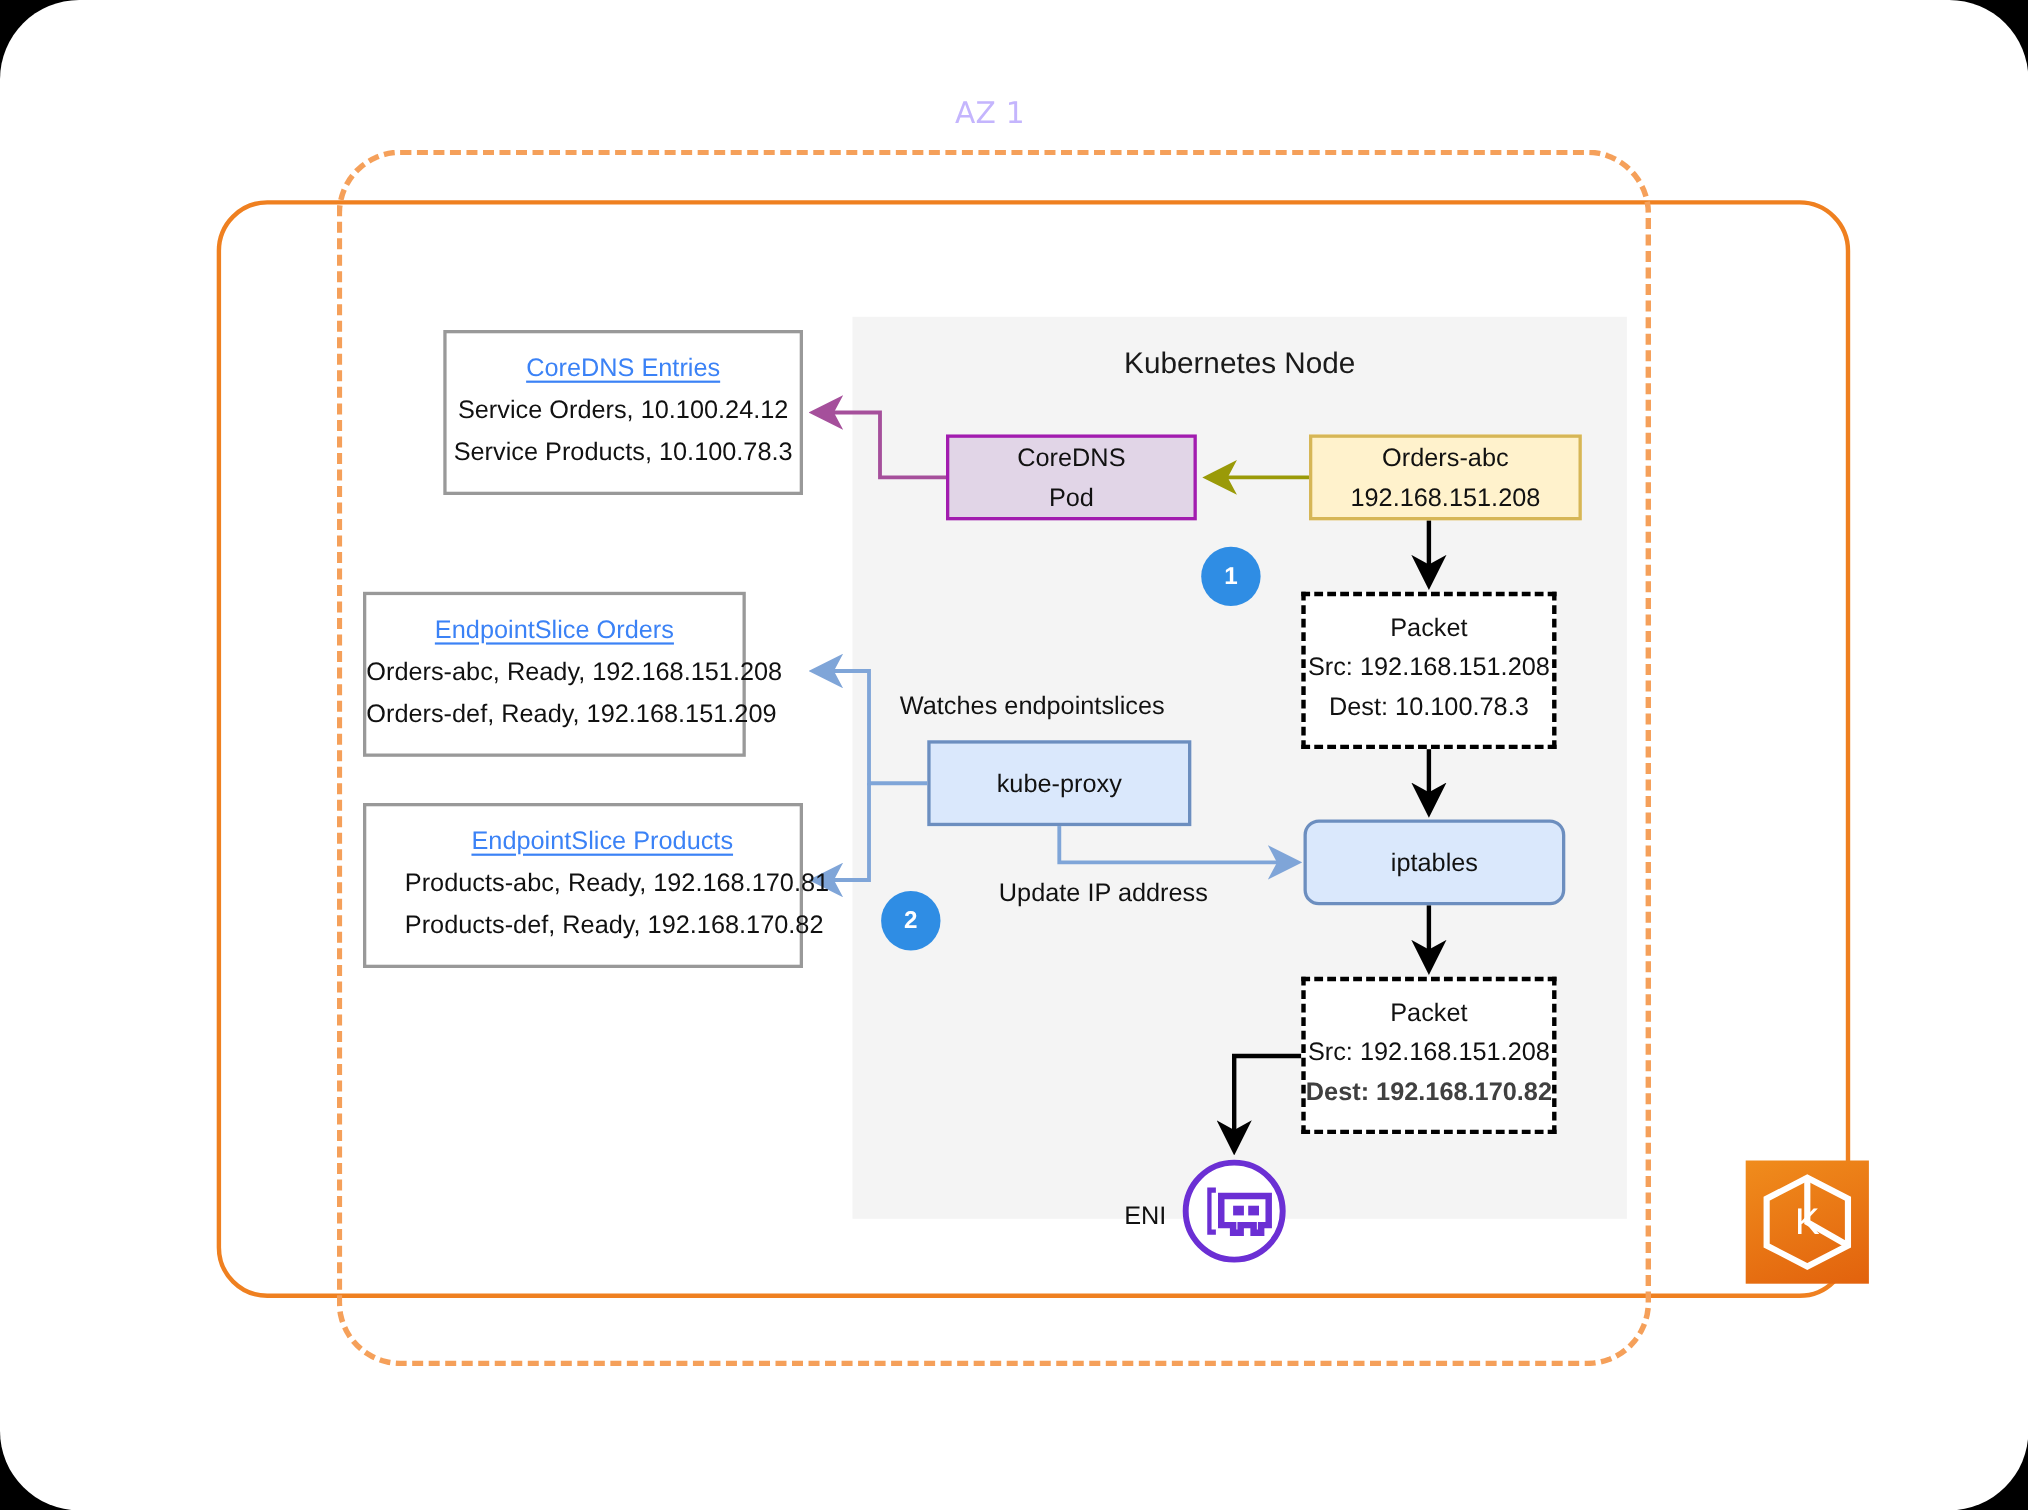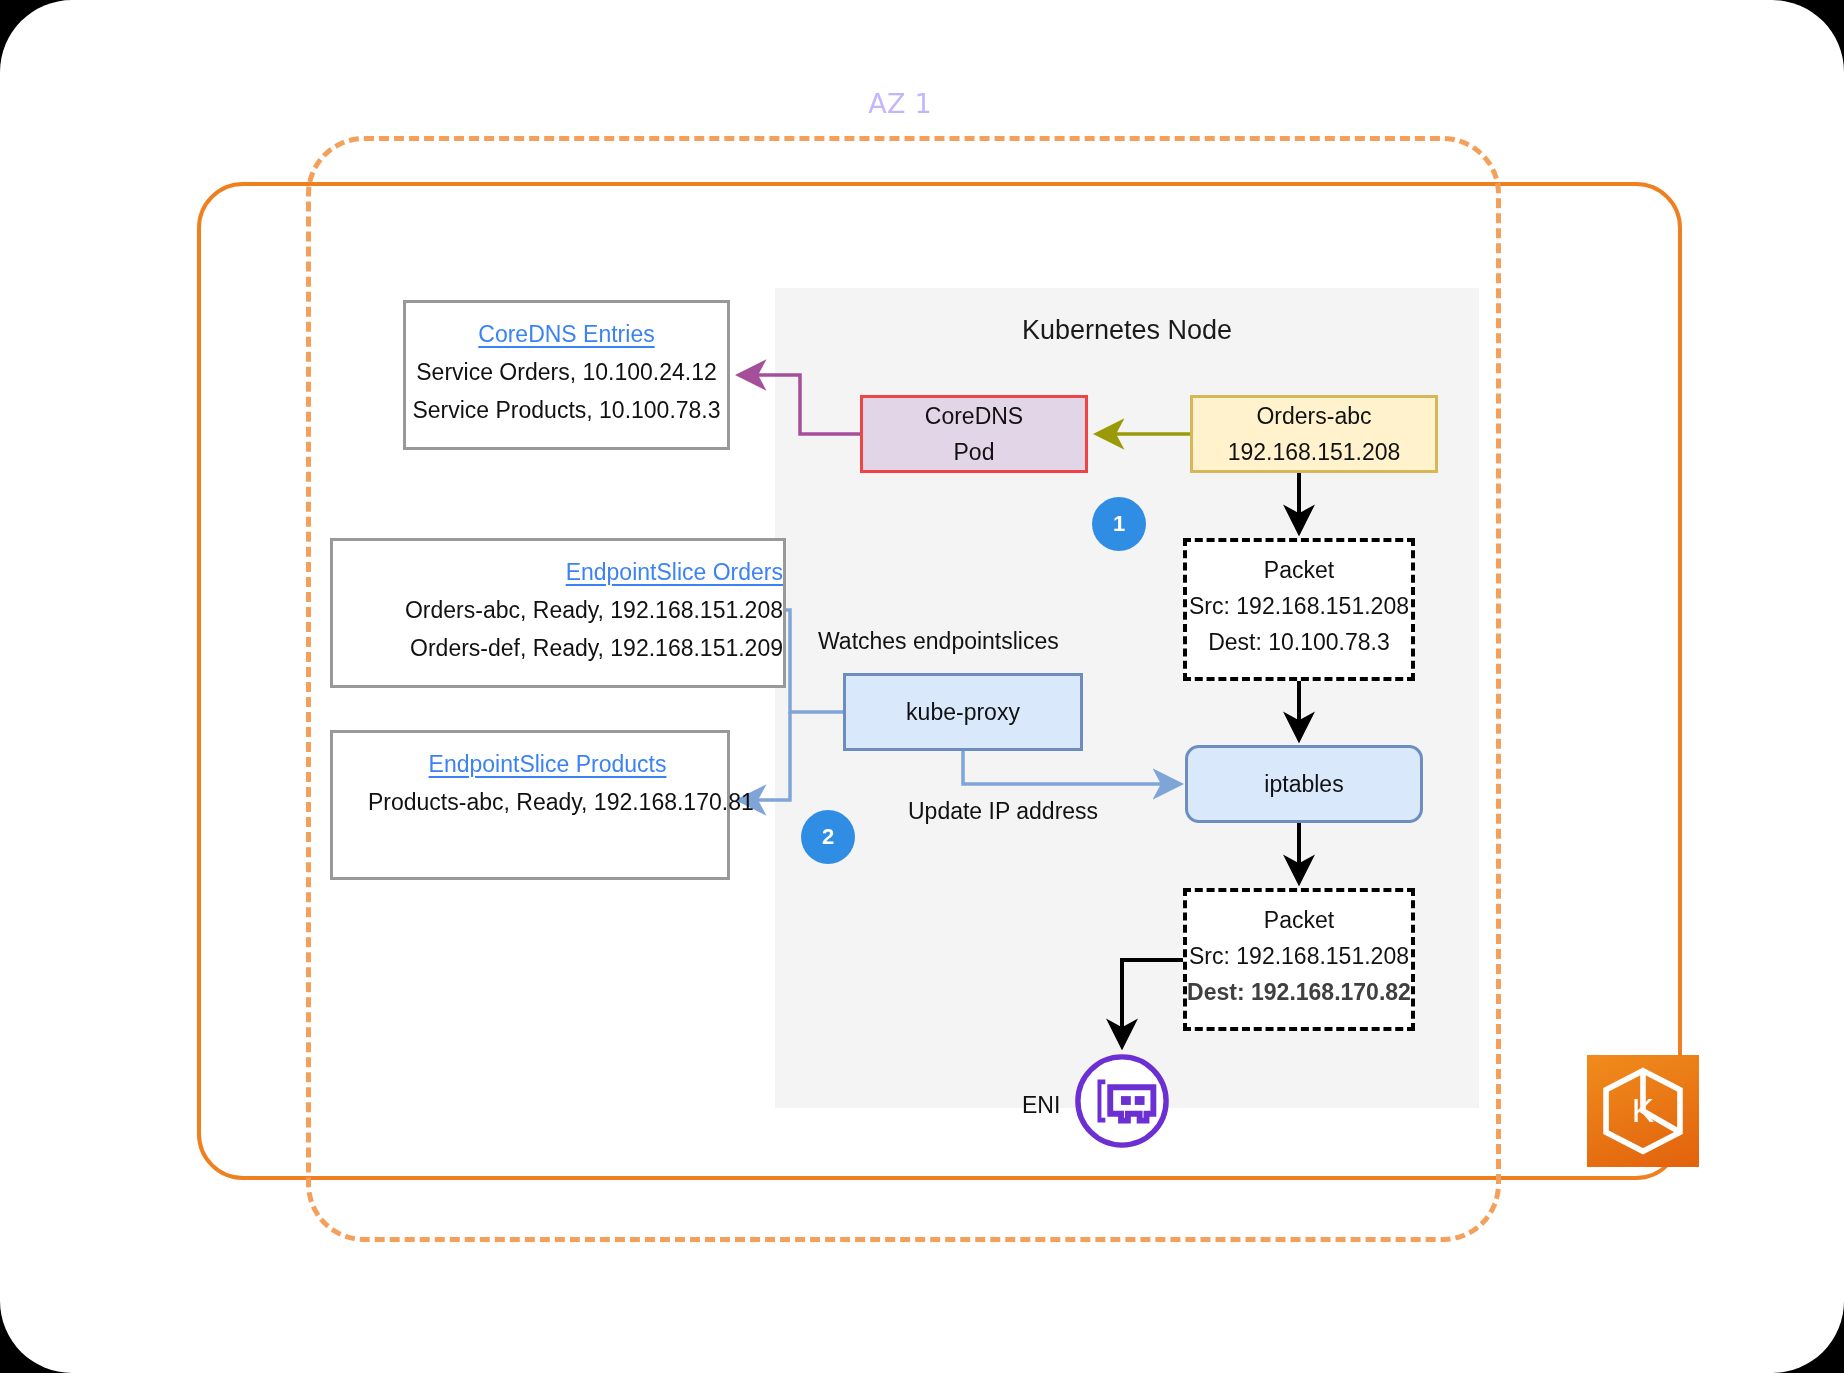--- a/index.html
+++ b/index.html
@@ -102,39 +102,39 @@
     line-height: 38px;
   }
   .info-box .bx-line {
     font-size: 23px;
     color: #111111;
     line-height: 38px;
     white-space: nowrap;
   }
   
   #coredns-entries { left: 403px; top: 300px; width: 327px; height: 150px; }
-  #eps-orders      { left: 330px; top: 538px; width: 456px; height: 150px; text-align: right; }
+  #eps-orders      { left: 330px; top: 538px; width: 348px; height: 150px; }
   #eps-products    { left: 330px; top: 730px; width: 400px; height: 150px; padding-left: 35px; }
 
   
   .cbox {
     position: absolute;
     box-sizing: border-box;
     text-align: center;
     font-size: 23px;
     color: #111111;
     display: flex;
     flex-direction: column;
     align-items: center;
     justify-content: center;
     line-height: 36px;
   }
   #coredns-pod {
     left: 860px; top: 395px; width: 228px; height: 78px;
-    background: #e1d5e7; border: 3px solid #ef4444;
+    background: #e1d5e7; border: 3px solid #a21caf;
   }
   #orders-pod {
     left: 1190px; top: 395px; width: 248px; height: 78px;
     background: #fff2cc; border: 3px solid #d6b656;
   }
   #kube-proxy {
     left: 843px; top: 673px; width: 240px; height: 78px;
     background: #dae8fc; border: 3px solid #6c8ebf;
   }
   #iptables {
@@ -257,20 +257,21 @@
 
   <div class="info-box" id="eps-orders">
     <div class="bx-title">EndpointSlice Orders</div>
     <div class="bx-line">Orders-abc, Ready, 192.168.151.208</div>
     <div class="bx-line">Orders-def, Ready, 192.168.151.209</div>
   </div>
 
   <div class="info-box" id="eps-products">
     <div class="bx-title">EndpointSlice Products</div>
     <div class="bx-line">Products-abc, Ready, 192.168.170.81</div>
+    <div class="bx-line">Products-def, Ready, 192.168.170.82</div>
   </div>
 
   <div class="cbox" id="coredns-pod">
     <div>CoreDNS</div>
     <div>Pod</div>
   </div>
 
   <div class="cbox" id="orders-pod">
     <div>Orders-abc</div>
     <div>192.168.151.208</div>

